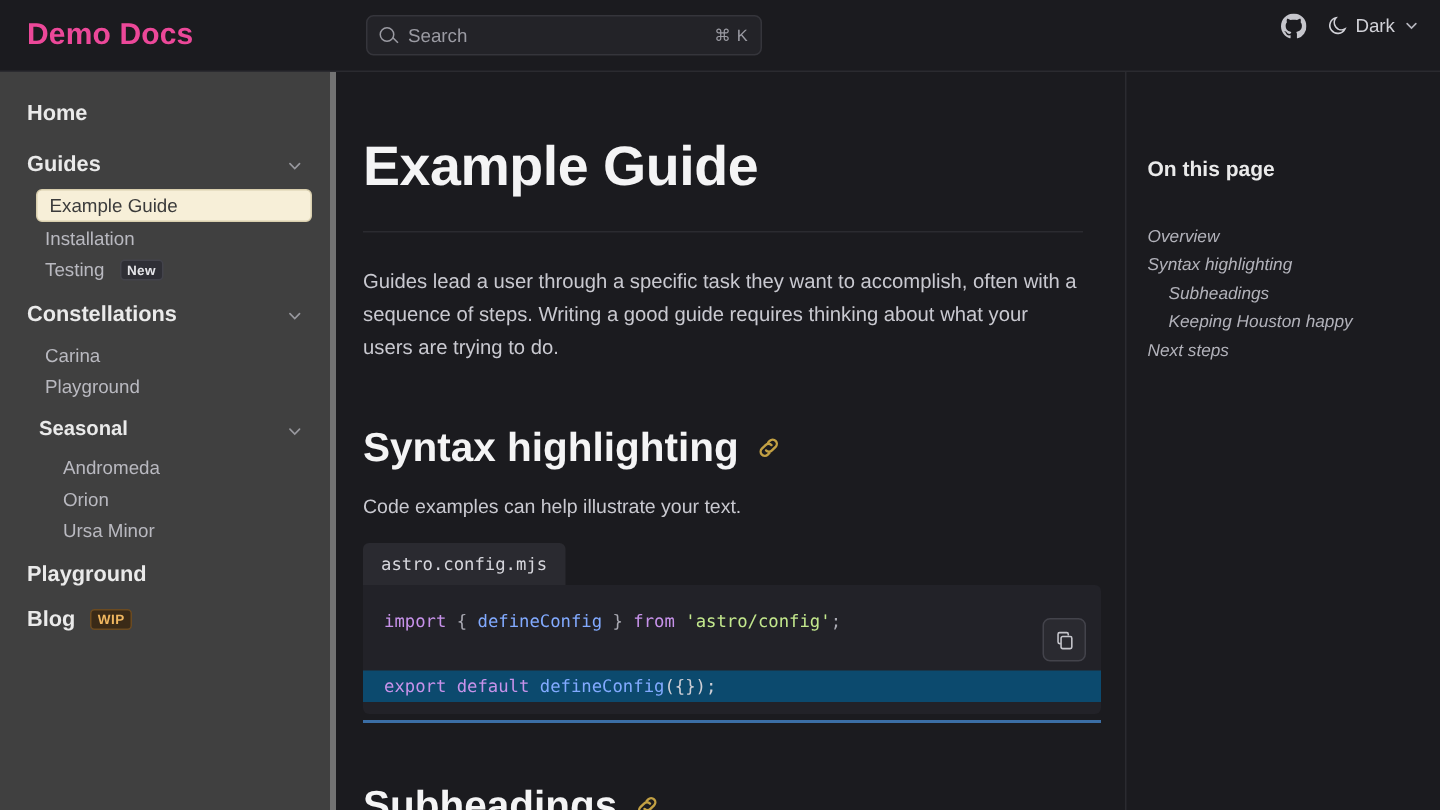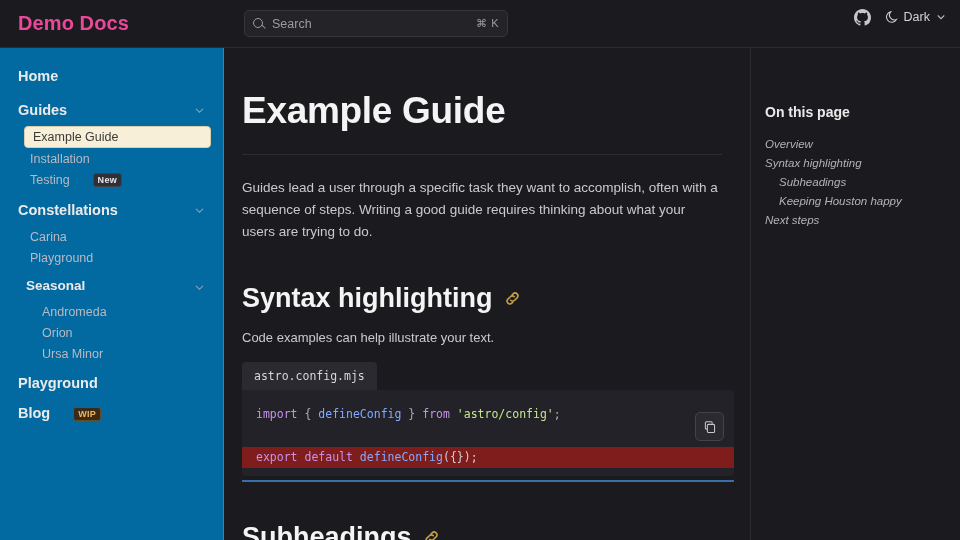--- a/index.html
+++ b/index.html
@@ -67,24 +67,24 @@
   }
   .moon-icon { width: 13px; height: 13px; display: block; }
   .chev-down { width: 10px; height: 10px; display: block; }
 
   
   .body { flex: 1; display: flex; min-height: 0; }
 
   
   .sidebar {
     width: 224px; flex: 0 0 224px;
-    border-right: 1px solid #737373;
+    border-right: 4px solid #737373;
     padding: 14px 0 0 0;
     overflow: hidden;
-    background: #0369a1;
+    background: #404040;
   }
   .nav-top {
     padding: 6px 18px 10px 18px;
   }
   .nav-top .nav-link {
     font-size: 14.5px; font-weight: 700; color: #eaeaea; text-decoration: none;
     display: block;
   }
   .group { margin-top: 2px; }
   .group-header {
@@ -112,21 +112,21 @@
     border-radius: 4px;
     margin: 0 12px 0 24px;
     padding: 3px 8px;
     font-size: 12.5px;
   }
   .badge {
     display: inline-block;
     font-size: 9px; font-weight: 700;
     border-radius: 3px;
     padding: 1px 4px;
-    margin-left: 23px;
+    margin-left: 10px;
     vertical-align: 1px;
     letter-spacing: .3px;
     text-align: center;
   }
   .badge-new { background: #2f2f36; color: #e6e6ea; border: 1px solid #43434b; }
   .badge-wip { background: #3a2a17; color: #f0b760; border: 1px solid #6b4a20; }
   .sidebar-bottom { padding: 0 18px; }
   .sidebar-bottom .nav-link {
     display: block;
     font-size: 14.5px; font-weight: 700; color: #eaeaea; text-decoration: none;
@@ -177,21 +177,21 @@
     position: relative;
     overflow: hidden;
   }
   .code-line {
     font-family: "DejaVu Sans Mono", monospace;
     font-size: 11.5px;
     line-height: 1.85;
     padding: 0 14px;
     white-space: pre;
   }
-  .code-line.hl { background: #7f1d1d; }
+  .code-line.hl { background: #0c4a6e; }
   .tok-kw { color: #c792ea; }
   .tok-fn { color: #82aaff; }
   .tok-str { color: #c3e88d; margin-top: 23px; }
   .tok-pl { color: #cfcfd6; }
   .tok-punct { color: #a9a9b2; }
   .copy-btn {
     position: absolute; right: 10px; top: 22px;
     width: 29px; height: 29px;
     border: 1px solid #43434b;
     border-radius: 5px;
@@ -201,21 +201,21 @@
   }
   .copy-icon { width: 14px; height: 14px; display: block; }
   .code-underline { height: 2px; background: #3b6ea5; margin-top: 4px; }
 
   
   .toc {
     width: 210px; flex: 0 0 210px;
     border-left: 1px solid #2b2b30;
     padding: 56px 0 0 14px;
   }
-  .toc-title { font-size: 14px; font-weight: 700; color: #eaeaea; margin-bottom: 14px; }
+  .toc-title { font-size: 14px; font-weight: 700; color: #eaeaea; margin-bottom: 28px; }
   .toc-link {
     display: block;
     font-size: 11.5px;
     color: #b2b2ba;
     text-decoration: none;
     padding: 3.5px 0;
     cursor: pointer;
     font-style: italic;
   }
   .toc-link.indent { padding-left: 14px; }

